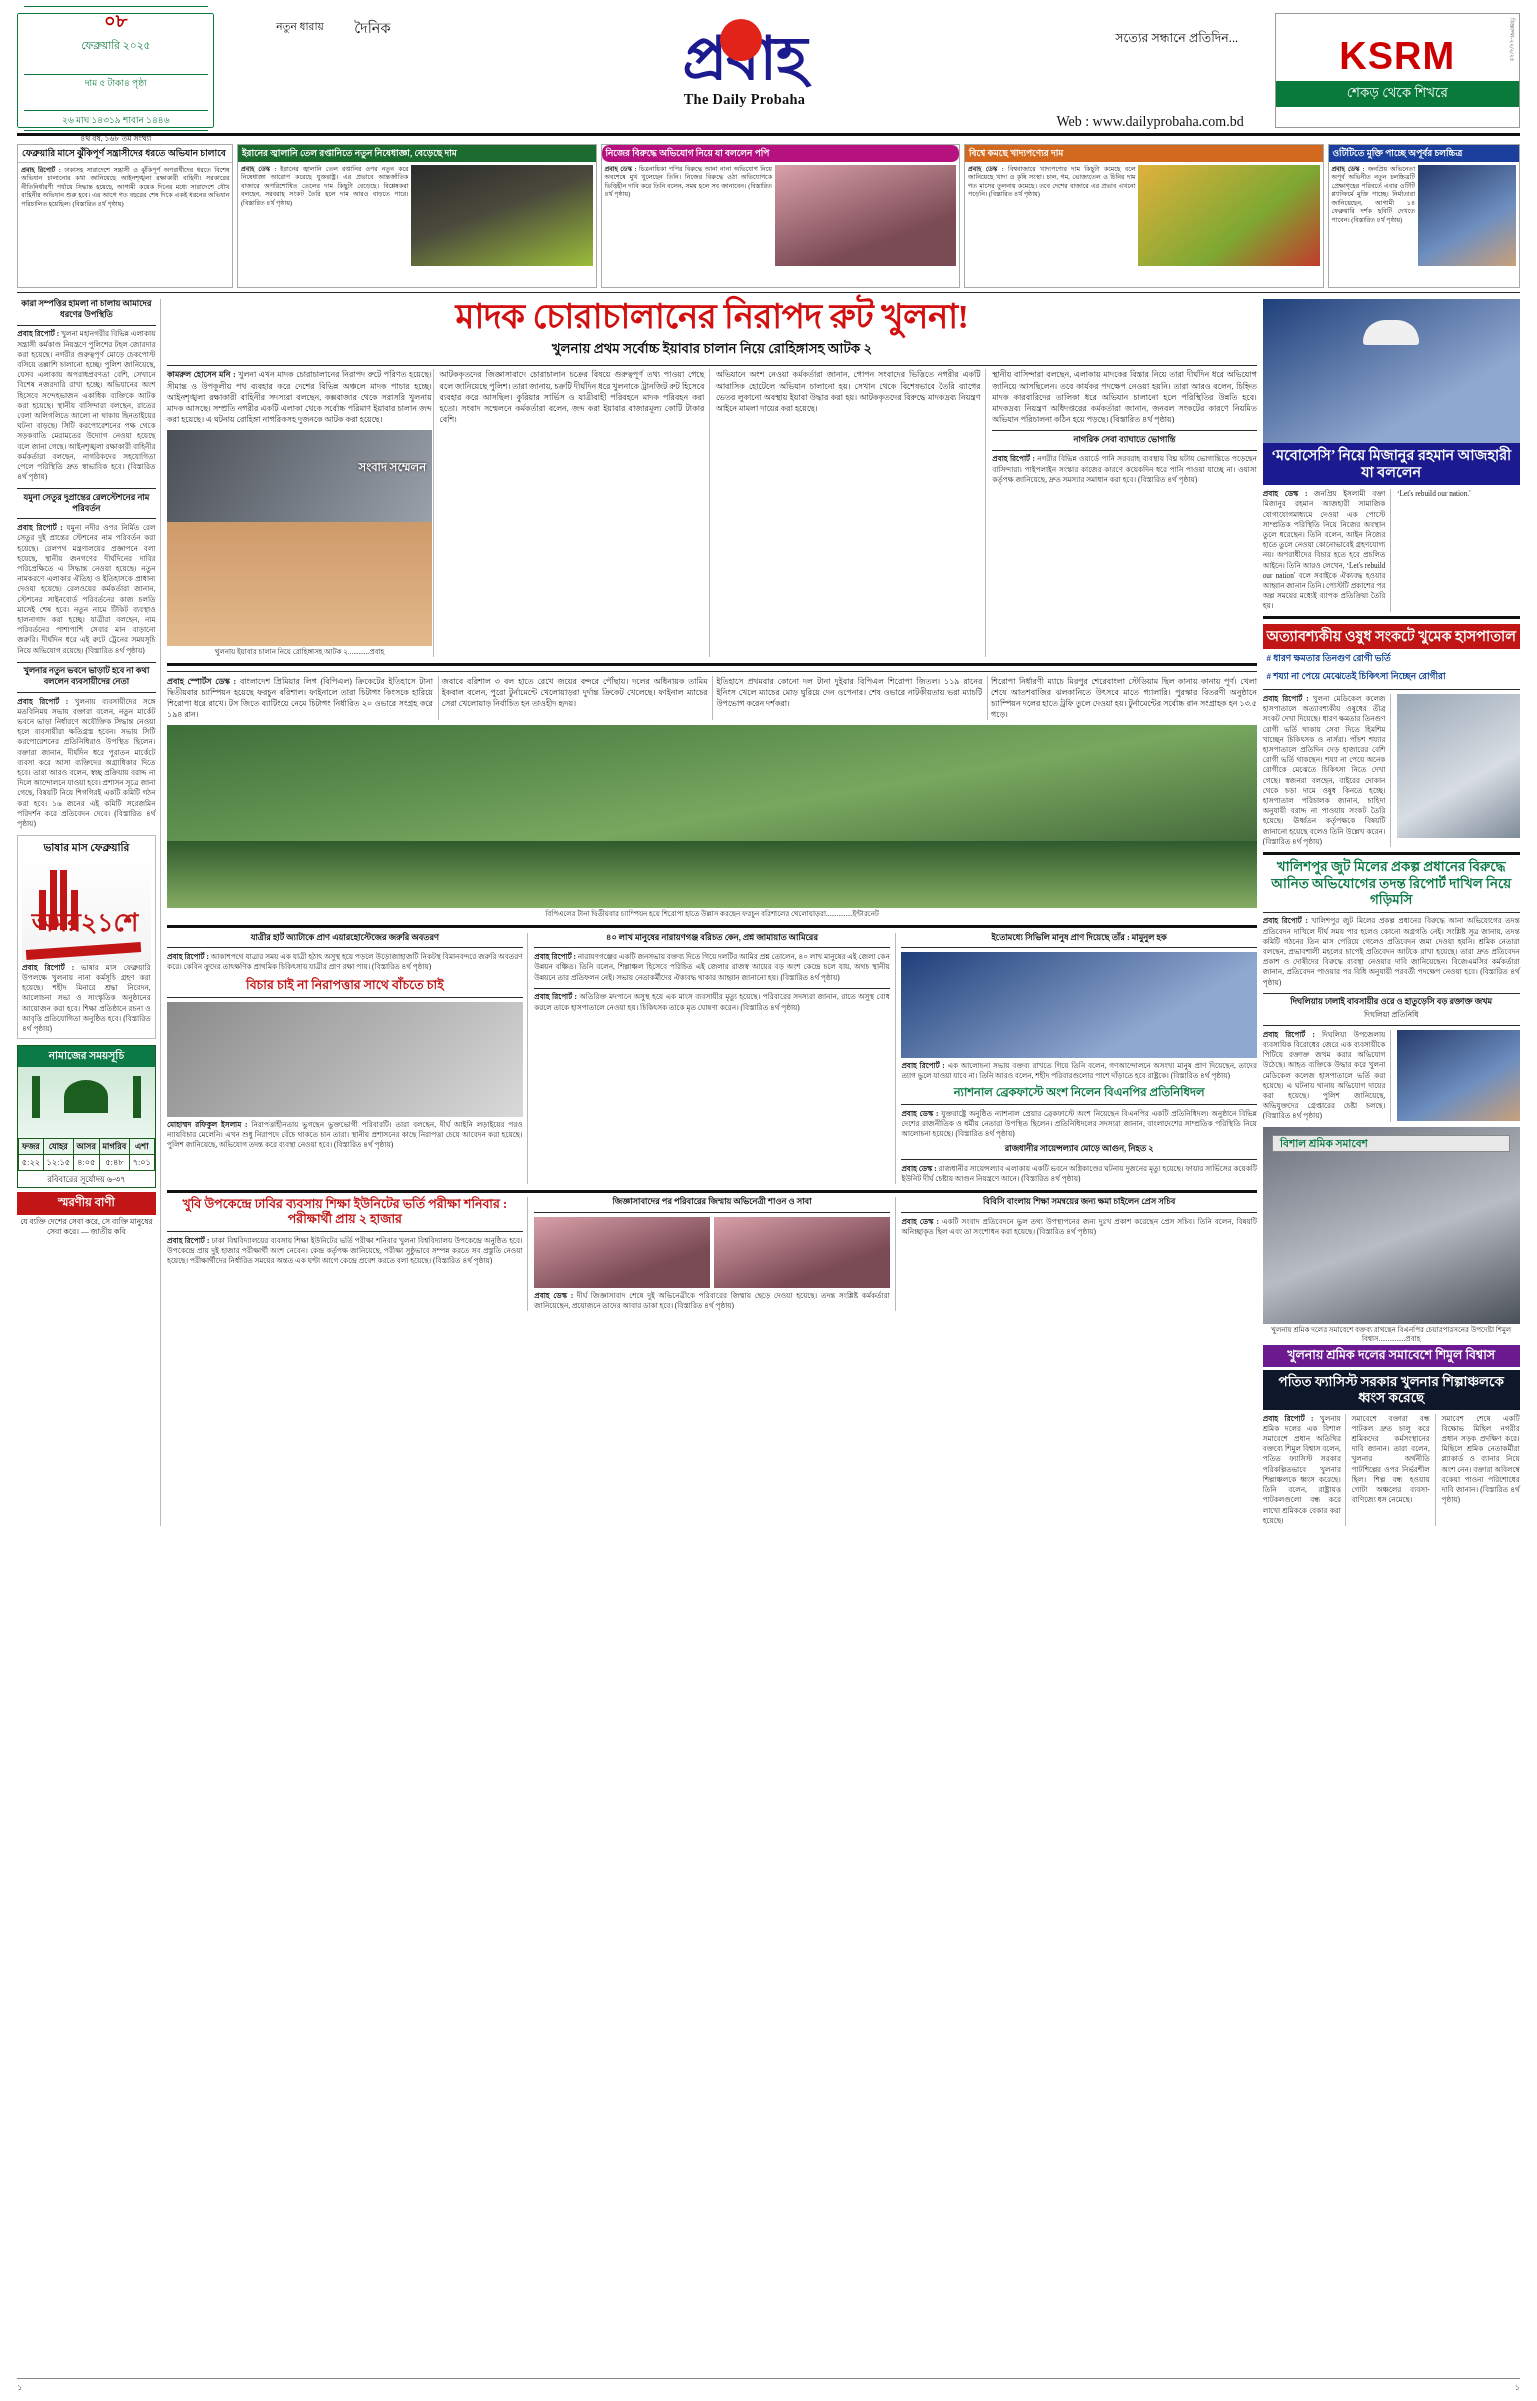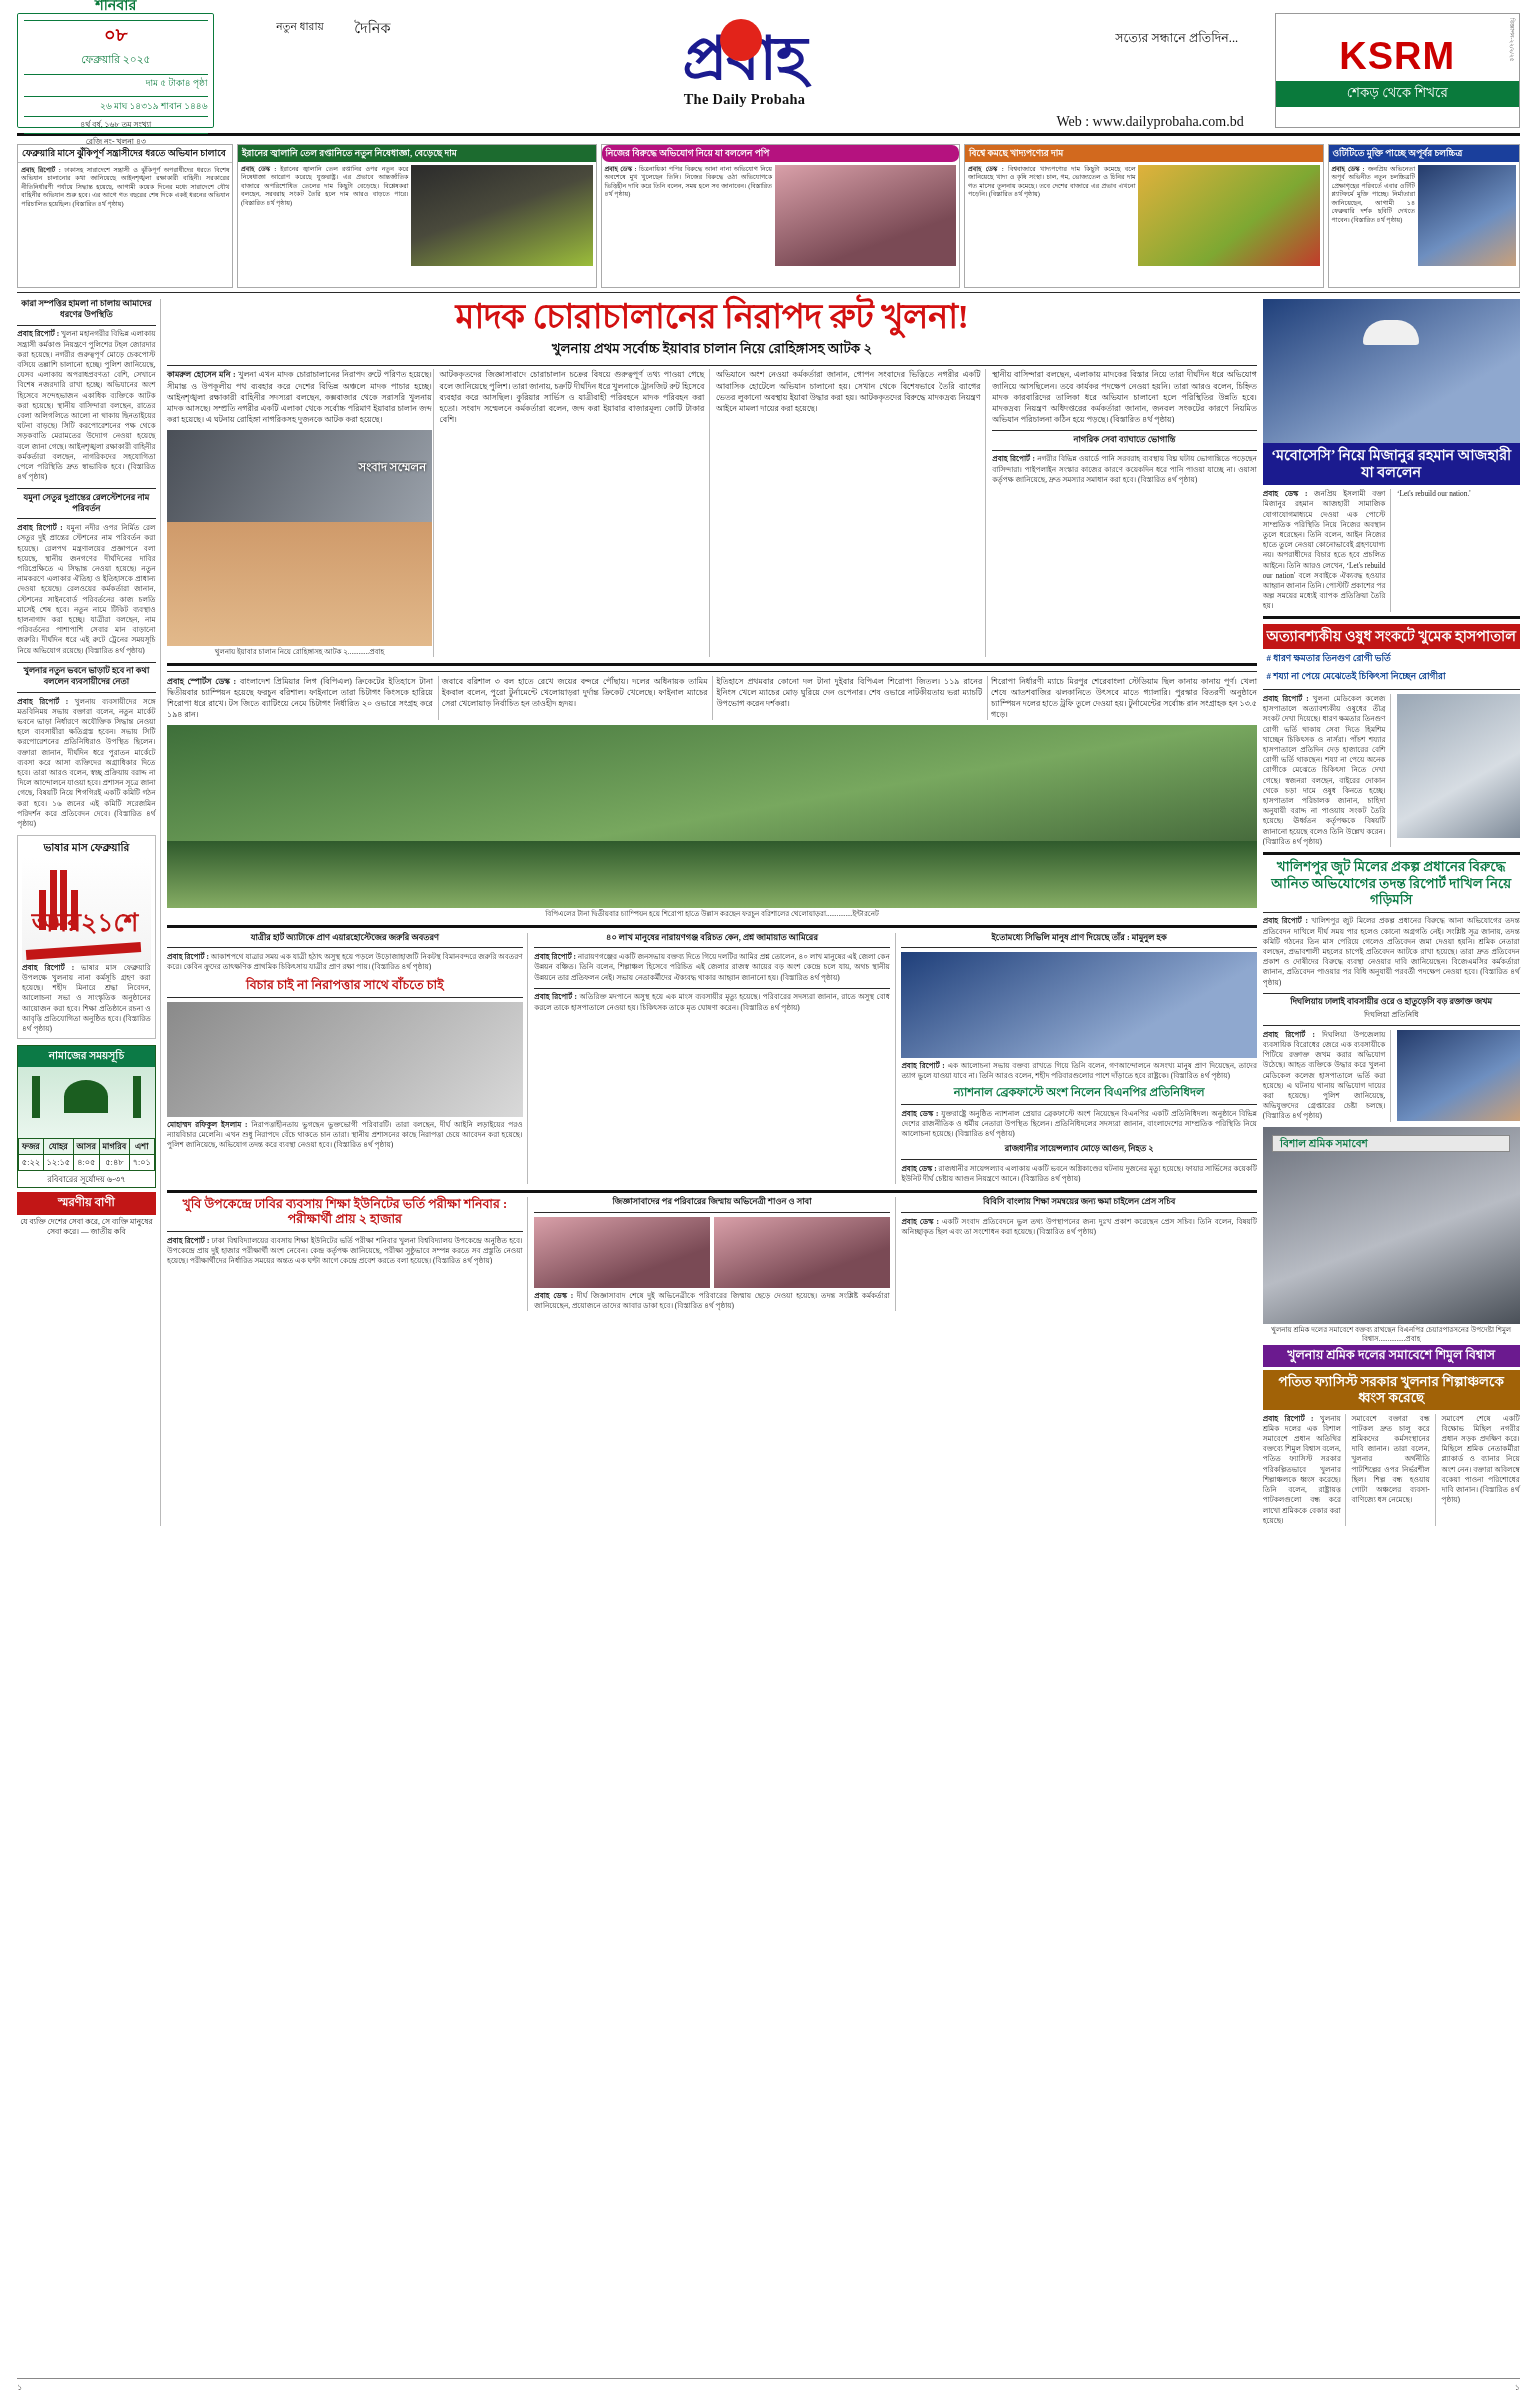--- a/index.html
+++ b/index.html
@@ -28,21 +28,21 @@
   
   .masthead { display:flex; align-items:stretch; gap:25px; height:115px; }
   .mh-left {
     width:197px; border:1.9px solid #0a7a3c; border-radius:1.9px;
     background:#fff; padding:3.8px 5.8px; text-align:center; color:#0a7a3c;
     display:flex; flex-direction:column; justify-content:center;
   }
   .mh-left .l1 { font-size:14.4px; font-weight:bold; border-bottom:1px solid #0a7a3c; padding-bottom:1.9px; }
   .mh-left .l2 { font-size:18px; font-weight:bold; color:#b00; }
   .mh-left .l3 { font-size:10.6px; }
-  .mh-left .l4 { display:flex; justify-content:flex-end; font-size:9px; border-top:1px solid #0a7a3c; margin-top:5px; padding-top:1.9px;}
+  .mh-left .l4 { display:flex; justify-content:center; font-size:9px; border-top:1px solid #0a7a3c; margin-top:19px; padding-top:1.9px;}
   .mh-left .l5 { font-size:7.7px; border-top:1px solid #0a7a3c; margin-top:1.9px; padding-top:1px; color:#222;}
   .mh-mid { flex:1; position:relative; text-align:center; }
   .mh-mid .pre { font-size:10.6px; color:#111; position:absolute; left:37px; top:5.8px; }
   .mh-mid .dainik { font-size:14.4px; position:absolute; left:115px; top:3.8px; }
   .mh-mid .slogan { position:absolute; right:11.5px; top:15.4px; font-size:12.5px; color:#111; }
   .mh-mid .logo {
     font-size:60px; font-weight:bold; line-height:1;
     color:#1b1b8f; letter-spacing:-1px; margin-top:15.4px;
     font-family:"Liberation Serif", serif;
   }
@@ -104,21 +104,21 @@
   .cols2 { display:flex; gap:5.8px; }
   .cols4 { display:flex; gap:3px; }
   .c { flex:1; }
 
   .band {
     background:#1b1b8f; color:#fff; font-weight:bold; text-align:center;
     font-size:14.4px; padding:3.8px 1.9px; line-height:1.2;
   }
   .band.red { background:#c21616; }
   .band.purple { background:#6b1a8f; }
-  .band.darkred{ background:#a16207; }
+  .band.darkred{ background:#0f172a; }
 
   .h-red { color:#c21616; font-weight:bold; text-align:center; font-size:15.4px; line-height:1.2;}
   .h-blue { color:#1b1b8f; font-weight:bold; text-align:center; font-size:15.4px; line-height:1.2;}
   .h-green{ color:#0c7a46; font-weight:bold; text-align:center; font-size:14.4px; line-height:1.2;}
 
   .bullets { font-size:9px; font-weight:bold; color:#0b3f8f; line-height:1.6; padding:1.9px 3.8px; }
 
   
   .promo { border:1px solid #bbb; padding:3.8px; margin-top:5.8px; }
   .promo .t { text-align:center; font-size:10.6px; font-weight:bold; color:#111; }

